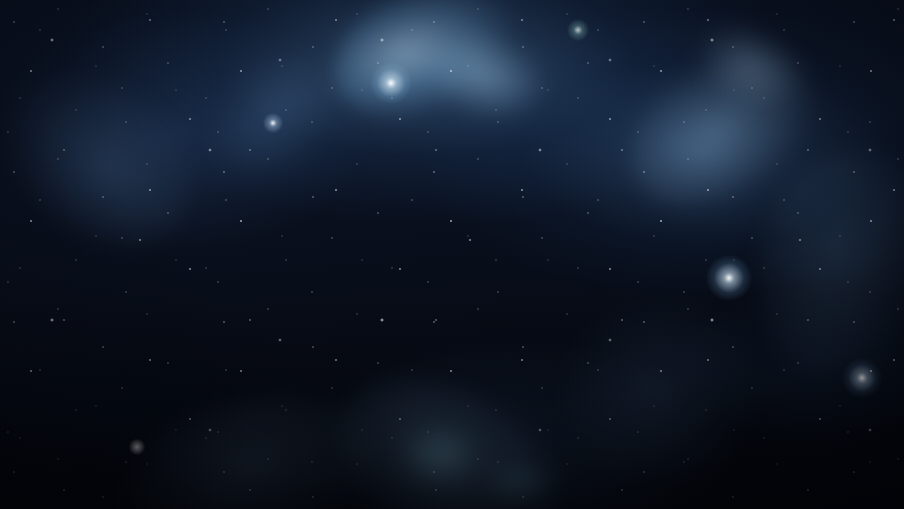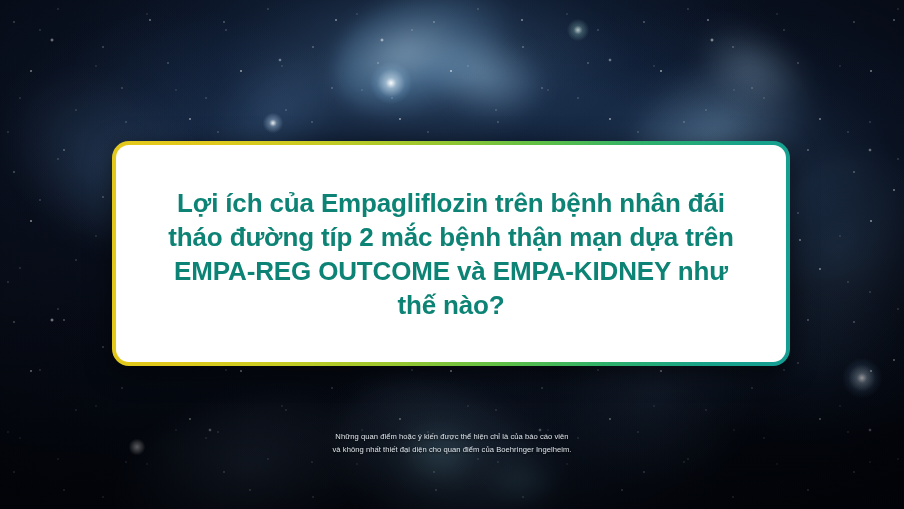--- a/index.html
+++ b/index.html
@@ -210,25 +210,15 @@
 
   <div class="glow g1"></div>
   <div class="glow g2"></div>
   <div class="glow g3"></div>
   <div class="glow g4"></div>
   <div class="glow g5"></div>
   <div class="glow g6"></div>
 
   <div class="vignette"></div>
 
-  <div id="card">
-    <div id="card-inner">
-      <div id="title">Lợi ích của Empagliflozin trên bệnh nhân đái
-tháo đường típ 2 mắc bệnh thận mạn dựa trên
-EMPA-REG OUTCOME và EMPA-KIDNEY như
-thế nào?</div>
-    </div>
-  </div>
-
-  <div id="footer">Những quan điểm hoặc ý kiến được thể hiện chỉ là của báo cáo viên
-và không nhất thiết đại diện cho quan điểm của Boehringer Ingelheim.</div>
+
 
 </div>
 
 </body></html>

